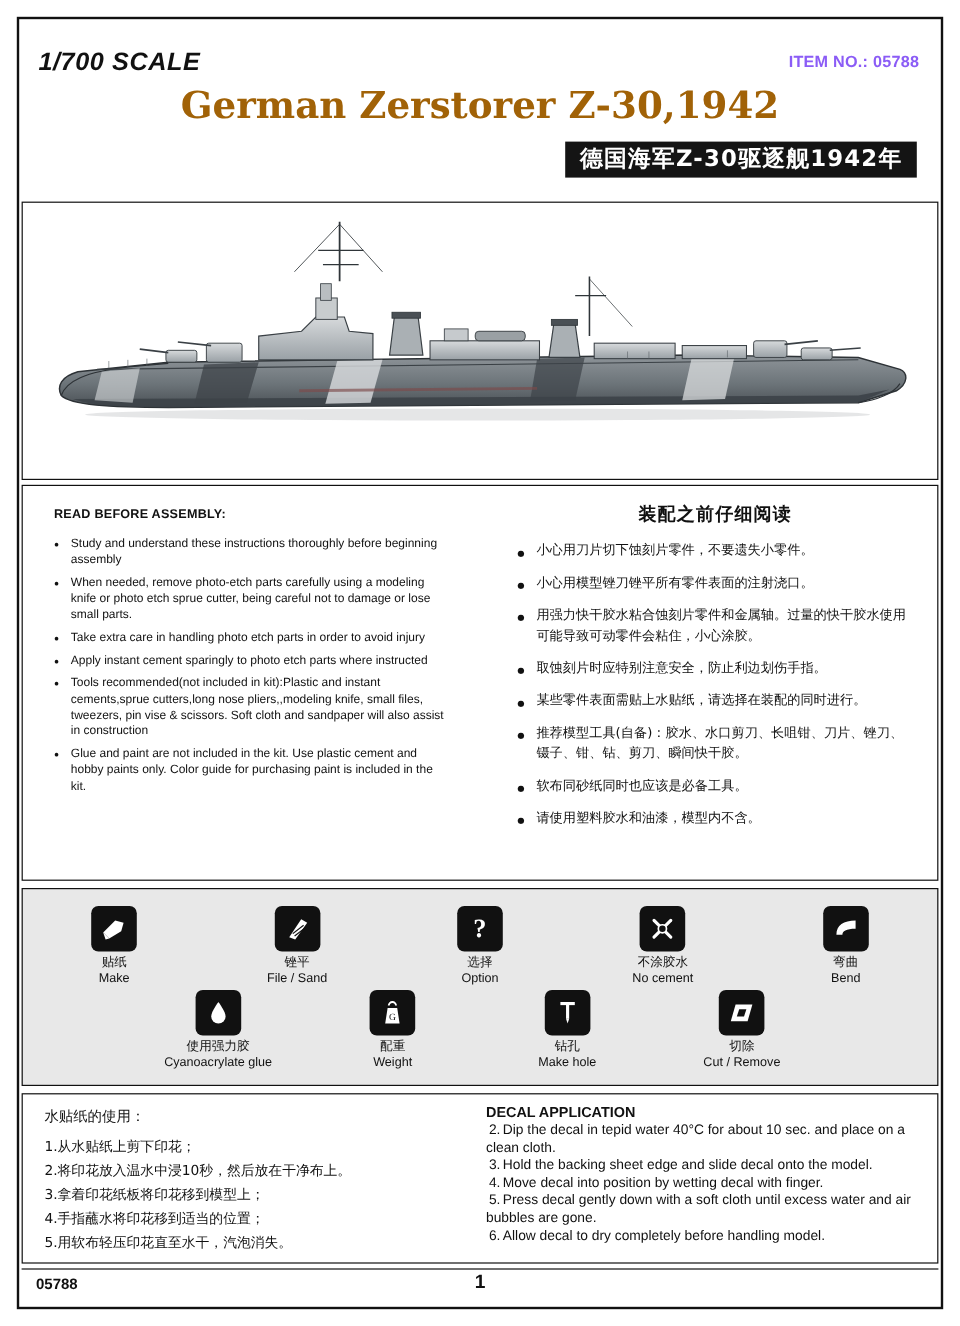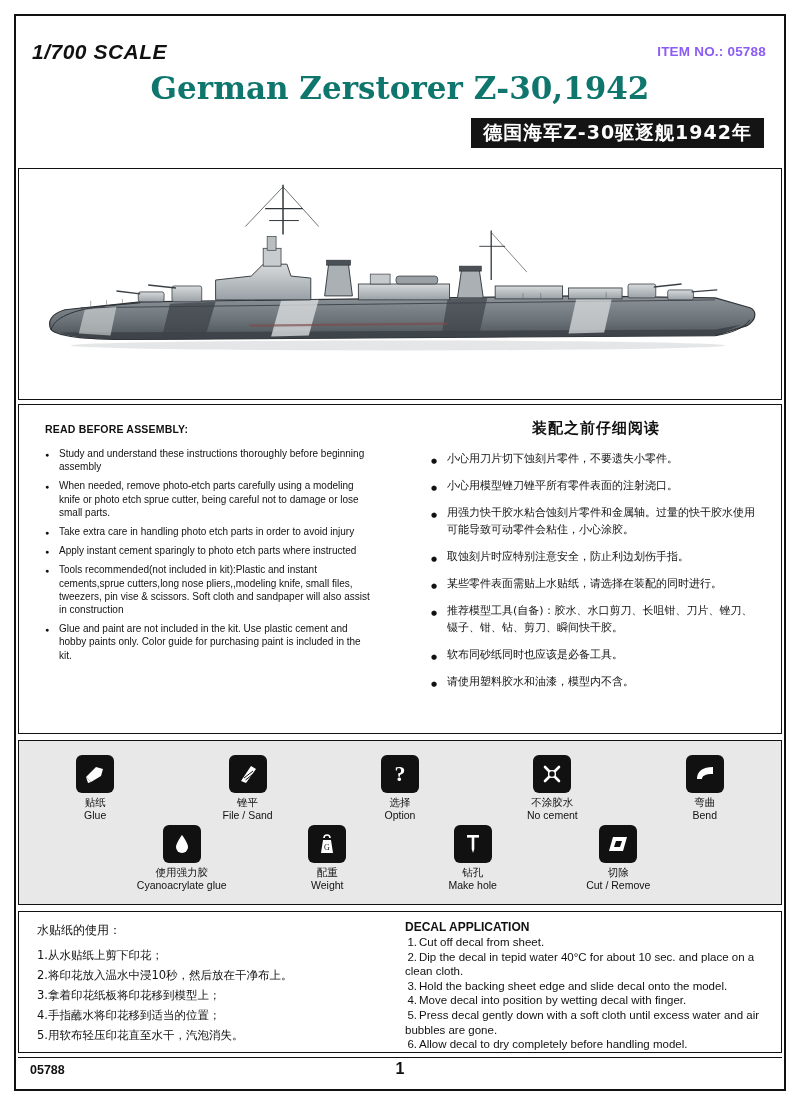--- a/index.html
+++ b/index.html
@@ -55,21 +55,21 @@
     color: #8b5cf6;
     letter-spacing: 0.2px;
   }
   .kit-title {
     position: absolute;
     left: 0; right: 0; top: 52px;
     text-align: center;
     font-family: "DejaVu Serif", serif;
     font-size: 31px;
     font-weight: bold;
-    color: #0f766e;
+    color: #a16207;
     letter-spacing: 0px;
   }
   .kit-title-cn-wrap {
     position: absolute;
     right: 18px; top: 100px;
     background: #141414;
     padding: 5px 12px 6px 12px;
   }
   .kit-title-cn {
     font-family: "DejaVu Sans", sans-serif;
@@ -391,21 +391,21 @@
     <div class="sym-row r1">
 
       <div class="sym">
         <div class="badge">
           <svg width="24" height="24" viewBox="0 0 24 24">
             <path d="M3 15 L13 5 L20 7 L18 14 L8 20 Z" fill="#fff"></path>
             <path d="M3 15 L8 20 L5 21 Z" fill="#fff"></path>
           </svg>
         </div>
         <div class="cn">贴纸</div>
-        <div class="en">Glue</div>
+        <div class="en">Make</div>
       </div>
 
       <div class="sym">
         <div class="badge">
           <svg width="24" height="24" viewBox="0 0 24 24">
             <path d="M5 19 L15 4 L20 7 L10 21 Z" fill="#fff"></path>
             <g stroke="#111" stroke-width="1">
               <line x1="8" y1="16" x2="17" y2="9"></line>
               <line x1="9.5" y1="18" x2="18.5" y2="11"></line>
             </g>
@@ -502,23 +502,20 @@
       <div class="h">水贴纸的使用：</div>
       <div class="ln">1.从水贴纸上剪下印花；</div>
       <div class="ln">2.将印花放入温水中浸10秒，然后放在干净布上。</div>
       <div class="ln">3.拿着印花纸板将印花移到模型上；</div>
       <div class="ln">4.手指蘸水将印花移到适当的位置；</div>
       <div class="ln">5.用软布轻压印花直至水干，汽泡消失。</div>
     </div>
     <div class="decal-right">
       <div class="h">DECAL APPLICATION</div>
       <div class="ln">
-        <span class="num">1.</span><span>Cut off decal from sheet.</span>
-      </div>
-      <div class="ln">
         <span class="num">2.</span><span>Dip the decal in tepid water 40°C for about 10 sec. and place on a clean cloth.</span>
       </div>
       <div class="ln">
         <span class="num">3.</span><span>Hold the backing sheet edge and slide decal onto the model.</span>
       </div>
       <div class="ln">
         <span class="num">4.</span><span>Move decal into position by wetting decal with finger.</span>
       </div>
       <div class="ln">
         <span class="num">5.</span><span>Press decal gently down with a soft cloth until excess water and air bubbles are gone.</span>

